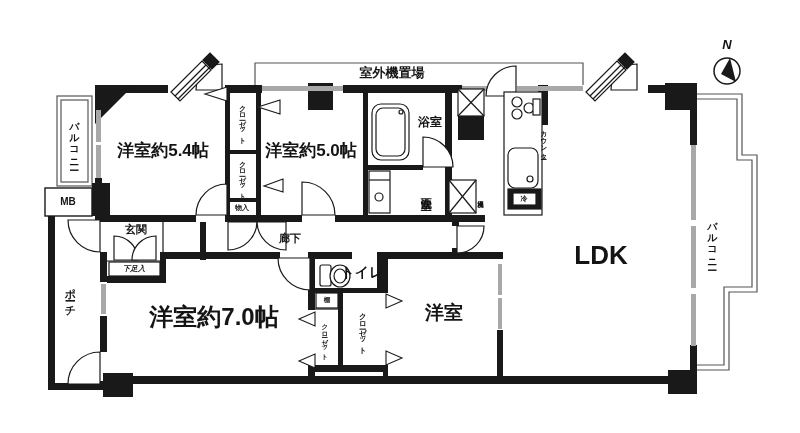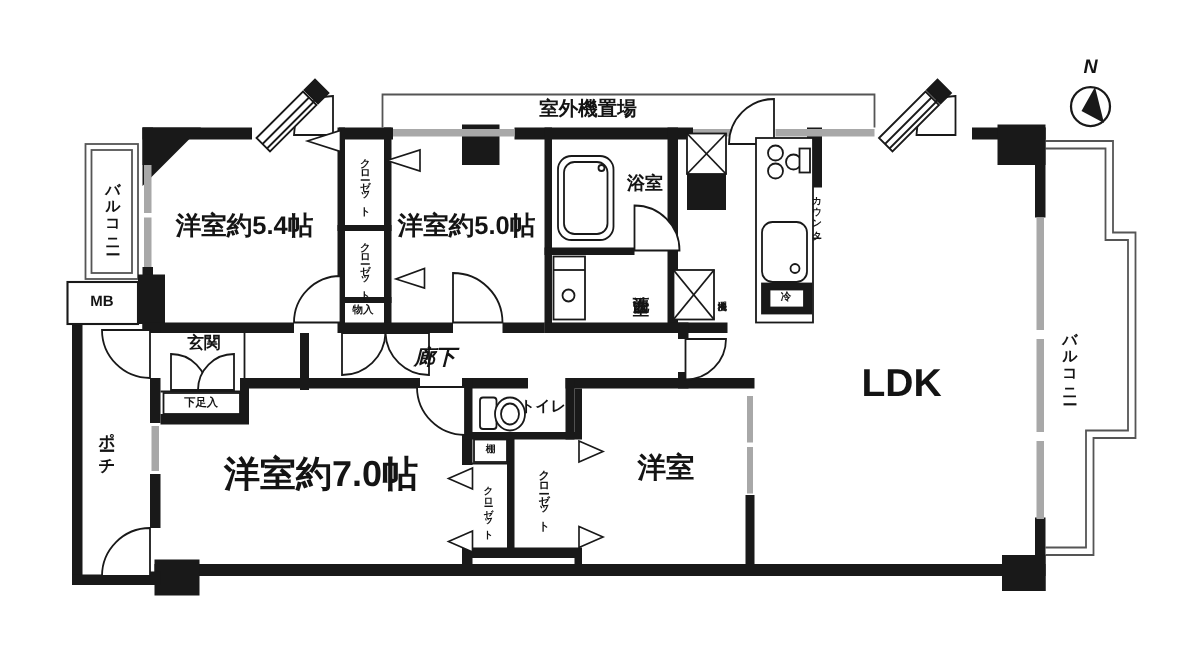--- a/index.html
+++ b/index.html
@@ -193,24 +193,24 @@
   </div>
   <div class="lbl room-lbl" style="left:444px;top:313px;font-size:19px;">
     <span>洋室</span>
   </div>
   <div class="lbl room-lbl" style="left:601px;top:256px;font-size:26px;justify-content:space-between;">
     <span>LDK</span>
   </div>
 
   <div class="lbl" style="left:430px;top:123px;font-size:12px;">浴室</div>
   <div class="lbl vt" style="left:426px;top:190px;font-size:11px;letter-spacing:1px;">洗面室</div>
-  <div class="lbl" style="left:362px;top:272px;font-size:10px;">トイレ</div>
+  <div class="lbl" style="left:362px;top:272px;font-size:14px;">トイレ</div>
   <div class="lbl" style="left:136px;top:230px;font-size:11px;font-family:Liberation Mono, monospace;">玄関</div>
-  <div class="lbl" style="left:134px;top:269px;font-size:7.5px;letter-spacing:0;">下足入</div>
-  <div class="lbl" style="left:290px;top:238px;font-size:14px;font-style:italic;">廊下</div>
+  <div class="lbl" style="left:134px;top:269px;font-size:7.5px;letter-spacing:0;font-style:italic;">下足入</div>
+  <div class="lbl" style="left:290px;top:238px;font-size:11px;">廊下</div>
   <div class="lbl vt" style="left:70px;top:296px;font-size:11px;">ポーチ</div>
   <div class="lbl" style="left:68px;top:202px;font-size:10px;">MB</div>
   <div class="lbl vt" style="left:74px;top:140px;font-size:10px;letter-spacing:1px;">バルコニー</div>
   <div class="lbl vt" style="left:712px;top:240px;font-size:10px;letter-spacing:1px;">バルコニー</div>
   <div class="lbl" style="left:392px;top:73px;font-size:13px;letter-spacing:0;">室外機置場</div>
 
   <div class="lbl vt" style="left:242px;top:120px;font-size:7px;letter-spacing:0;">クローゼット</div>
   <div class="lbl vt" style="left:242px;top:176px;font-size:7px;letter-spacing:0;">クローゼット</div>
   <div class="lbl vt" style="left:325px;top:338px;font-size:6.5px;letter-spacing:0;">クローゼット</div>
   <div class="lbl vt" style="left:362px;top:329px;font-size:7.5px;letter-spacing:0;">クローゼット</div>

